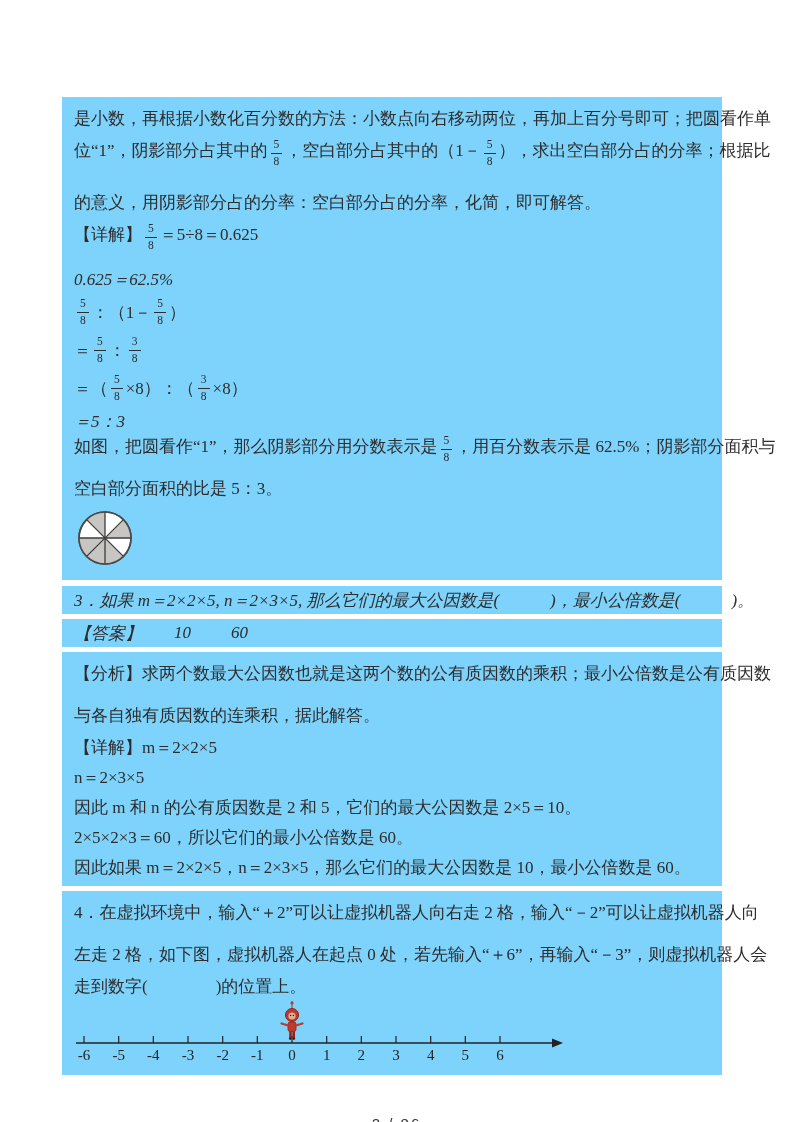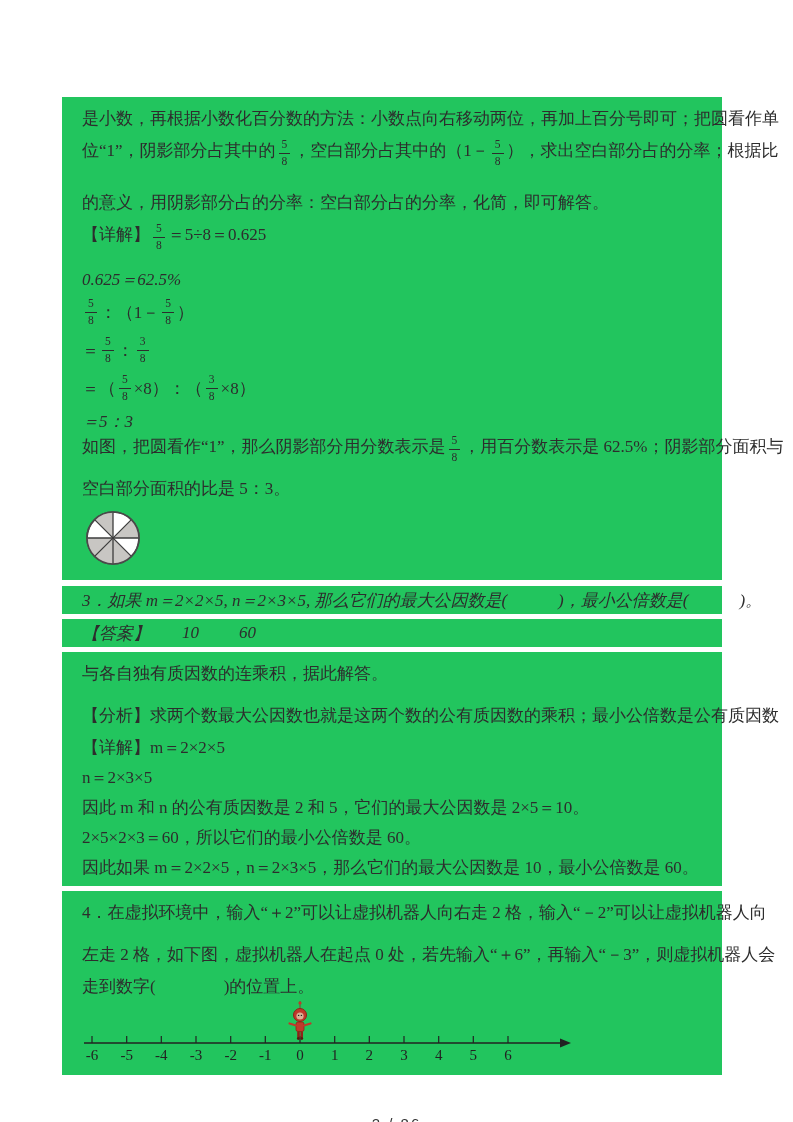--- a/index.html
+++ b/index.html
@@ -3,21 +3,21 @@
 <meta charset="utf-8">
 <style>
   html,body{margin:0;padding:0;}
   body{
     width:793px;height:1122px;background:#ffffff;overflow:hidden;
     font-family:"Liberation Serif","DejaVu Serif",serif;
     color:#2d2d2d;font-size:17px;
   }
   .band{
     margin-left:62px;width:660px;box-sizing:border-box;
-    background:#22c55e;padding-left:20px;
+    background:#7dd3fc;padding-left:12px;
   }
   .gap6{height:6px;} .gap5{height:5px;}
   .ln{height:42px;display:flex;align-items:center;white-space:pre;}
   .ln-f{height:42px;display:flex;align-items:flex-start;white-space:pre;}
   .ln-m{height:38px;display:flex;align-items:center;white-space:pre;}
   .ln-s{height:28px;display:flex;align-items:center;white-space:pre;font-style:italic;}
   .ln-t{height:30px;display:flex;align-items:flex-start;white-space:pre;}
   .frac{display:inline-flex;flex-direction:column;align-items:center;
     line-height:1;font-size:11.5px;margin:0 3px;}
   .frac .fn{padding:0 3px 2px;border-bottom:1px solid #2d2d2d;}
@@ -95,22 +95,22 @@
   <div class="ln-s">
     <span>【答案】</span>
     <span class="ans-val">10</span>
     <span class="ans-val2">60</span>
   </div>
 </div>
 
 <div class="gap5"></div>
 
 <div class="band">
+  <div class="ln"><span>【分析】求两个数最大公因数也就是这两个数的公有质因数的乘积；最小公倍数是公有质因数</span></div>
   <div class="ln"><span>与各自独有质因数的连乘积，据此解答。</span></div>
-  <div class="ln"><span>【分析】求两个数最大公因数也就是这两个数的公有质因数的乘积；最小公倍数是公有质因数</span></div>
   <div class="ln-t"><span>【详解】m＝2×2×5</span></div>
   <div class="ln-t"><span>n＝2×3×5</span></div>
   <div class="ln-t"><span>因此 m 和 n 的公有质因数是 2 和 5，它们的最大公因数是 2×5＝10。</span></div>
   <div class="ln-t"><span>2×5×2×3＝60，所以它们的最小公倍数是 60。</span></div>
   <div class="ln-t"><span>因此如果 m＝2×2×5，n＝2×3×5，那么它们的最大公因数是 10，最小公倍数是 60。</span></div>
 </div>
 
 <div class="gap5"></div>
 
 <div class="band">

